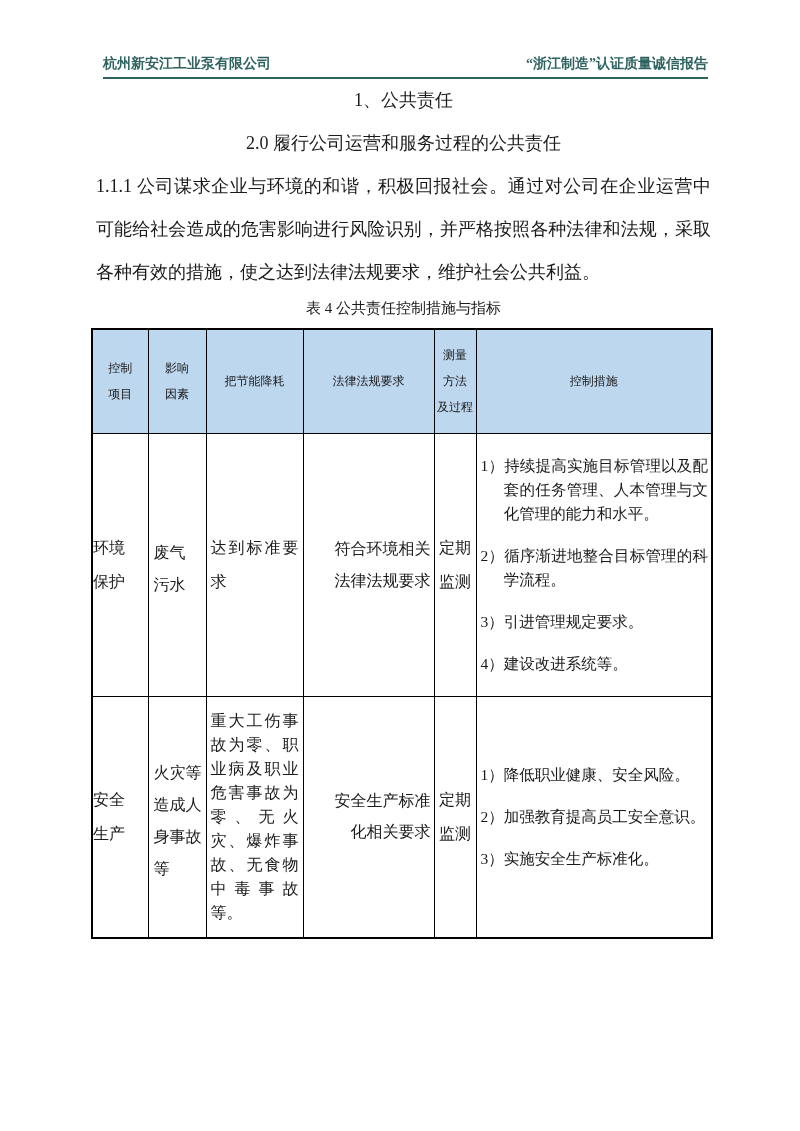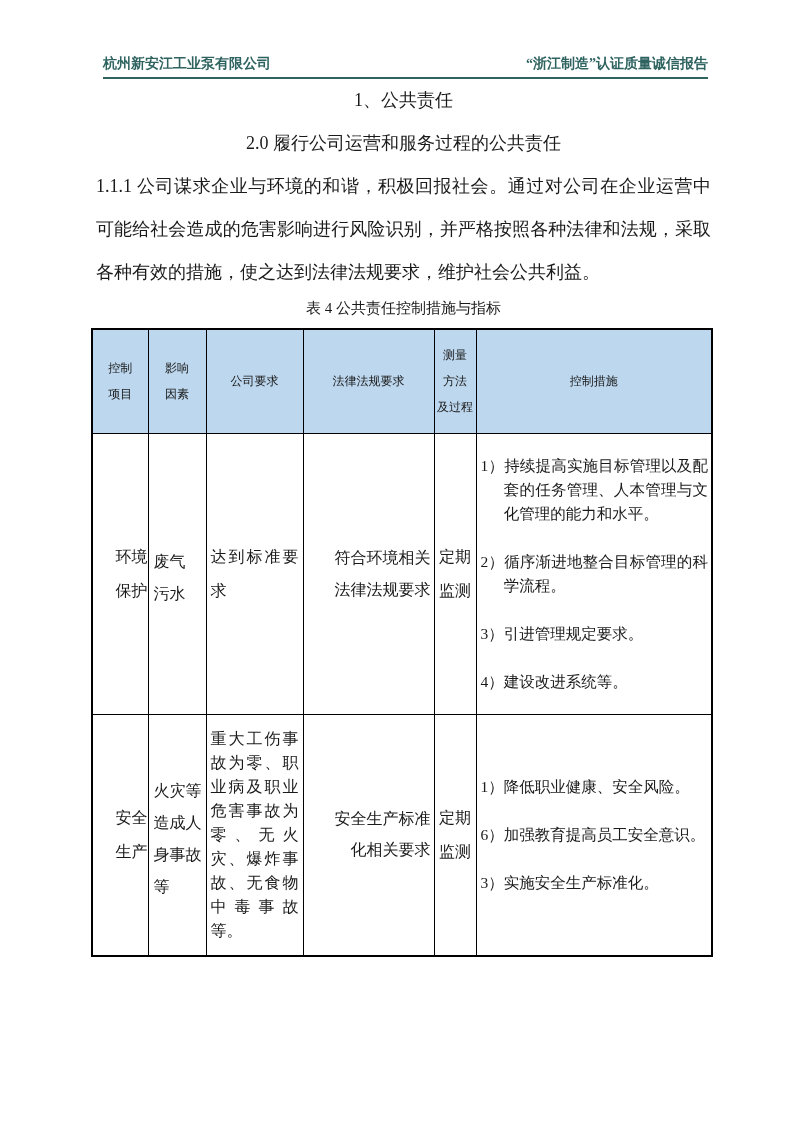--- a/index.html
+++ b/index.html
@@ -61,39 +61,39 @@
     background: #bdd7ee;
     font-size: 12px;
     line-height: 2.2;
     text-align: center;
     padding: 0;
   }
   tr.hdr { height: 104px; }
   tr.r1 { height: 192px; }
   tr.r2 { height: 169px; }
   td { font-size: 16px; }
-  td.c-item   { text-align: right; line-height: 2.1; }
+  td.c-item   { text-align: left; line-height: 2.1; }
   td.c-factor { text-align: left; line-height: 2.0; padding: 8px 2px 0 5px; }
   td.c-req    { text-align: justify; line-height: 2.1; padding: 12px 4px; white-space: normal; }
   tr.r2 td.c-req { line-height: 1.5; }
   td.c-legal  { text-align: right; line-height: 2.0; padding: 0 3px 0 6px; }
   tr.r2 td.c-legal { line-height: 1.9; }
   td.c-method { text-align: center; line-height: 2.1; }
   td.c-measures {
     padding: 2px 3px 2px 4px;
     white-space: normal;
     font-size: 15.5px;
   }
   .measure {
     line-height: 1.55;
     text-align: justify;
     padding-left: 1.5em;
     text-indent: -1.5em;
   }
-  .measure + .measure { margin-top: 6px; }
+  .measure + .measure { margin-top: 0; }
 </style>
 </head>
 <body>
 
 <div class="page">
 
   <div class="doc-header">
     <span>杭州新安江工业泵有限公司</span>
     <span>“浙江制造”认证质量诚信报告</span>
   </div>
@@ -117,21 +117,21 @@
         <col style="width:131px">
         <col style="width:42px">
         <col style="width:236px">
       </colgroup>
       <thead>
         <tr class="hdr">
           <th>控制
 项目</th>
           <th>影响
 因素</th>
-          <th>公司要求</th>
+          <th>把节能降耗</th>
           <th>法律法规要求</th>
           <th>测量
 方法
 及过程</th>
           <th>控制措施</th>
         </tr>
       </thead>
       <tbody>
         <tr class="r1">
           <td class="c-item">环境
@@ -154,21 +154,21 @@
           <td class="c-item">安全
 生产</td>
           <td class="c-factor">火灾等造成人身事故等</td>
           <td class="c-req">重大工伤事故为零、职业病及职业危害事故为零、无火灾、爆炸事故、无食物中毒事故等。</td>
           <td class="c-legal">安全生产标准
 化相关要求</td>
           <td class="c-method">定期
 监测</td>
           <td class="c-measures">
             <div class="measure">1）降低职业健康、安全风险。</div>
-            <div class="measure">6）加强教育提高员工安全意识。</div>
+            <div class="measure">2）加强教育提高员工安全意识。</div>
             <div class="measure">3）实施安全生产标准化。</div>
           </td>
         </tr>
       </tbody>
     </table>
 
   </div>
 </div>
 
 </body></html>

